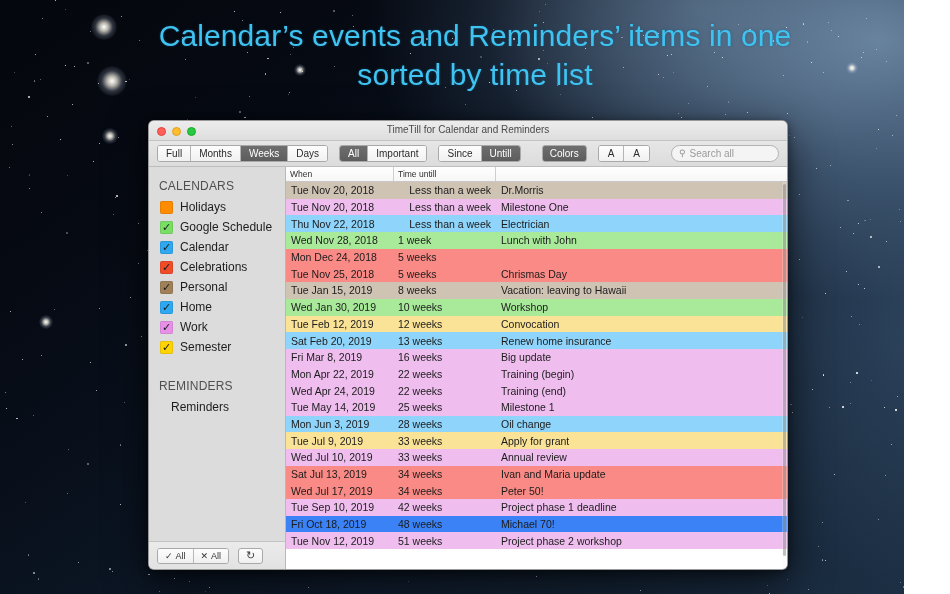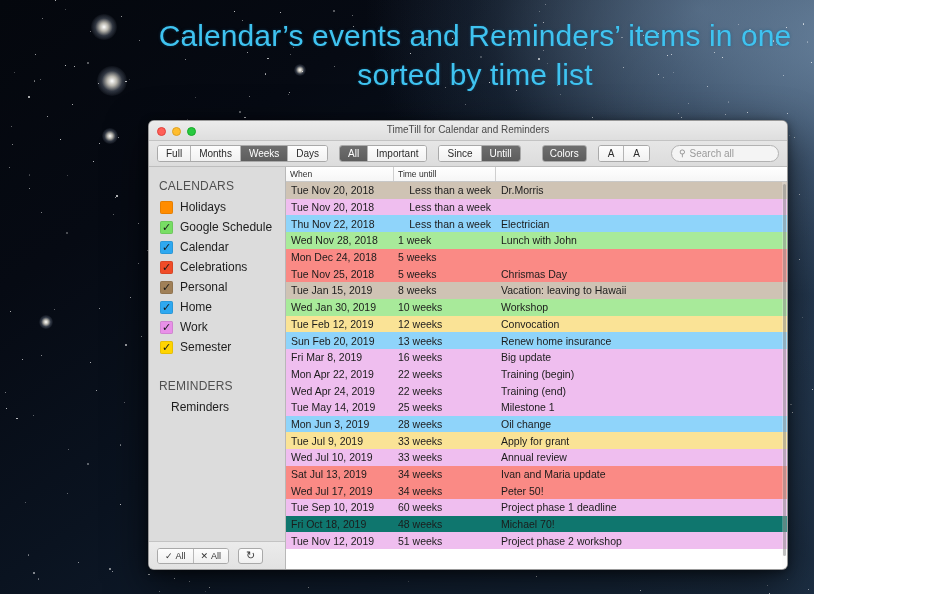--- a/index.html
+++ b/index.html
@@ -6,21 +6,21 @@
   * { box-sizing: border-box; margin: 0; padding: 0; }
 
   html, body {
     width: 950px; height: 594px;
     overflow: hidden;
     font-family: "Liberation Sans", sans-serif;
   }
 
   #desktop {
     position: relative;
-    width: 814px; height: 594px;
+    width: 904px; height: 594px;
     background:
       radial-gradient(ellipse 620px 420px at 880px 40px, rgba(125,155,185,0.78) 0%, rgba(95,125,158,0.45) 34%, rgba(50,74,100,0.16) 62%, rgba(0,0,0,0) 82%),
       radial-gradient(ellipse 420px 300px at 700px 10px, rgba(150,178,205,0.42) 0%, rgba(70,95,125,0.14) 55%, rgba(0,0,0,0) 80%),
       radial-gradient(ellipse 500px 520px at 930px 330px, rgba(66,96,128,0.55) 0%, rgba(38,58,82,0.2) 50%, rgba(0,0,0,0) 80%),
       linear-gradient(145deg, #04070d 0%, #060a13 25%, #0a1320 50%, #101d2e 72%, #1a2c40 100%);
     overflow: hidden;
   }
 
   
   #stars { position: absolute; inset: 0; pointer-events: none; }
@@ -838,20 +838,21 @@
         </div>
         <div class="tbody" id="tbody">
             <div class="trow" style="background: rgb(207, 195, 180);">
               <div class="c-when">Tue Nov 20, 2018</div>
               <div class="c-time rt">Less than a week</div>
               <div class="c-what">Dr.Morris</div>
             </div>
             <div class="trow" style="background: rgb(239, 190, 239);">
               <div class="c-when">Tue Nov 20, 2018</div>
               <div class="c-time rt">Less than a week</div>
+              <div class="c-what">Milestone One</div>
             </div>
             <div class="trow" style="background: rgb(143, 212, 250);">
               <div class="c-when">Thu Nov 22, 2018</div>
               <div class="c-time rt">Less than a week</div>
               <div class="c-what">Electrician</div>
             </div>
             <div class="trow" style="background: rgb(168, 234, 154);">
               <div class="c-when">Wed Nov 28, 2018</div>
               <div class="c-time">1 week</div>
               <div class="c-what">Lunch with John</div>
@@ -874,21 +875,21 @@
               <div class="c-when">Wed Jan 30, 2019</div>
               <div class="c-time">10 weeks</div>
               <div class="c-what">Workshop</div>
             </div>
             <div class="trow" style="background: rgb(250, 227, 150);">
               <div class="c-when">Tue Feb 12, 2019</div>
               <div class="c-time">12 weeks</div>
               <div class="c-what">Convocation</div>
             </div>
             <div class="trow" style="background: rgb(143, 212, 250);">
-              <div class="c-when">Sun Feb 20, 2019</div>
+              <div class="c-when">Sat Feb 20, 2019</div>
               <div class="c-time">13 weeks</div>
               <div class="c-what">Renew home insurance</div>
             </div>
             <div class="trow" style="background: rgb(239, 190, 239);">
               <div class="c-when">Fri Mar 8, 2019</div>
               <div class="c-time">16 weeks</div>
               <div class="c-what">Big update</div>
             </div>
             <div class="trow" style="background: rgb(239, 190, 239);">
               <div class="c-when">Mon Apr 22, 2019</div>
@@ -925,24 +926,24 @@
               <div class="c-time">34 weeks</div>
               <div class="c-what">Ivan and Maria update</div>
             </div>
             <div class="trow" style="background: rgb(250, 138, 133);">
               <div class="c-when">Wed Jul 17, 2019</div>
               <div class="c-time">34 weeks</div>
               <div class="c-what">Peter 50!</div>
             </div>
             <div class="trow" style="background: rgb(239, 190, 239);">
               <div class="c-when">Tue Sep 10, 2019</div>
-              <div class="c-time">60 weeks</div>
+              <div class="c-time">42 weeks</div>
               <div class="c-what">Project phase 1 deadline</div>
             </div>
-            <div class="trow" style="background: #0f766e;">
+            <div class="trow" style="background: #3b82f6;">
               <div class="c-when">Fri Oct 18, 2019</div>
               <div class="c-time">48 weeks</div>
               <div class="c-what">Michael 70!</div>
             </div>
             <div class="trow" style="background: rgb(239, 190, 239);">
               <div class="c-when">Tue Nov 12, 2019</div>
               <div class="c-time">51 weeks</div>
               <div class="c-what">Project phase 2 workshop</div>
             </div>
           </div>

